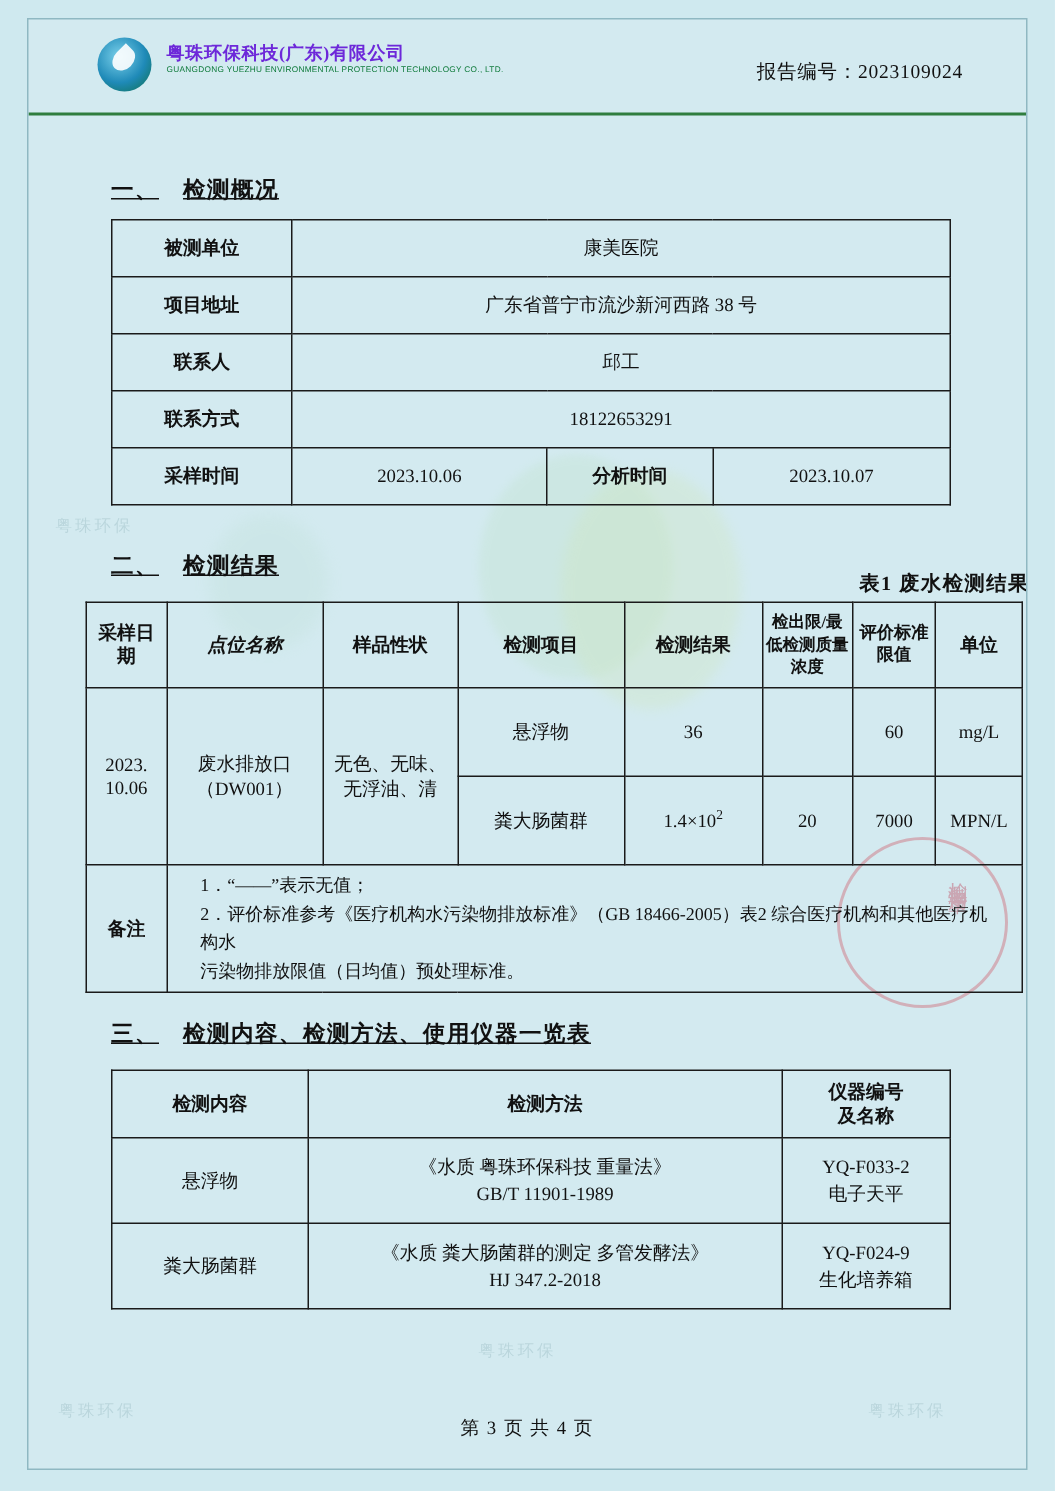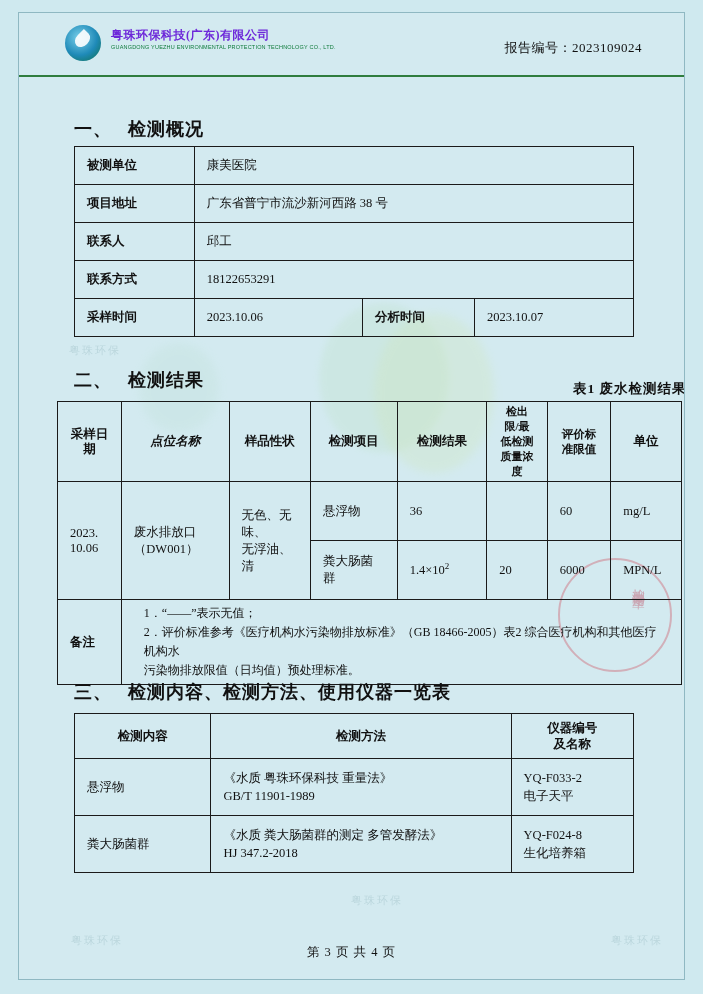--- a/index.html
+++ b/index.html
@@ -18,21 +18,21 @@
     background:#d3eaf0;
     border:1px solid #8fb8c2;
     box-sizing:border-box;
     overflow:hidden;
   }
   
   .wm{position:absolute;border-radius:50%;opacity:.30;pointer-events:none;}
   .wm1{left:300px;top:290px;width:130px;height:150px;background:#bfe2c8;filter:blur(3px);}
   .wm2{left:355px;top:300px;width:120px;height:160px;background:#cfe6b9;filter:blur(4px);}
   .wm3{left:120px;top:330px;width:80px;height:90px;background:#bfe0d6;filter:blur(5px);}
-  .wm-text{position:absolute;color:#9dbfc6;opacity:.45;font-size:11px;letter-spacing:2px;pointer-events:none;margin-left:32px;}
+  .wm-text{position:absolute;color:#9dbfc6;opacity:.45;font-size:11px;letter-spacing:2px;pointer-events:none;}
   .stamp{
     position:absolute;right:12px;top:545px;width:110px;height:110px;
     border:2px solid #d06a78;border-radius:50%;opacity:.45;
     color:#c0556a;
     pointer-events:none;
   }
   .stamp span{
     position:absolute;left:26px;top:18px;width:60px;
     font-size:13px;line-height:16px;letter-spacing:2px;
     writing-mode:vertical-rl;
@@ -64,29 +64,29 @@
     position:absolute;left:92px;top:31px;
     font-size:5.5px;color:#0e7a3a;letter-spacing:.2px;
     font-family:"Liberation Sans", sans-serif;
   }
   .report-no{
     position:absolute;right:42px;top:26px;
     font-size:13px;letter-spacing:.5px;
   }
 
   .sec-title{
-    position:absolute;font-size:18px;font-weight:bold;letter-spacing:1px;
+    position:absolute;font-size:15px;font-weight:bold;letter-spacing:1px;text-decoration:underline;
   }
   .sec-title .num{margin-right:16px;}
 
   table{border-collapse:collapse;position:absolute;font-size:12.5px;}
   table td,table th{
     border:1px solid #1a1a1a;
-    vertical-align:middle;
-    padding:2px 12px;
+    text-align:center;vertical-align:middle;
+    padding:2px 2px;
     font-weight:normal;
     background:transparent;
   }
   .b{font-weight:bold;}
 
   
   #overview-table{left:55px;top:133px;width:560px;}
   #overview-table td{height:33px;}
 
   .tbl-caption{
@@ -210,21 +210,21 @@
       <td>悬浮物</td>
       <td>36</td>
       <td></td>
       <td>60</td>
       <td>mg/L</td>
     </tr>
     <tr>
       <td>粪大肠菌群</td>
       <td><span>1.4×10</span><span class="sup">2</span></td>
       <td>20</td>
-      <td>6000</td>
+      <td>7000</td>
       <td>MPN/L</td>
     </tr>
     <tr>
       <td class="b">备注</td>
       <td colspan="7" class="note">
         <div>1．“——”表示无值；</div>
         <div>2．评价标准参考《医疗机构水污染物排放标准》（GB 18466-2005）表2 综合医疗机构和其他医疗机构水</div>
         <div>污染物排放限值（日均值）预处理标准。</div>
       </td>
     </tr>
@@ -256,21 +256,21 @@
         <div>电子天平</div>
       </td>
     </tr>
     <tr>
       <td>粪大肠菌群</td>
       <td>
         <div>《水质  粪大肠菌群的测定  多管发酵法》</div>
         <div>HJ  347.2-2018</div>
       </td>
       <td>
-        <div>YQ-F024-8</div>
+        <div>YQ-F024-9</div>
         <div>生化培养箱</div>
       </td>
     </tr>
   </tbody>
     </table>
 
   <div class="footer">第 3 页 共 4 页</div>
 
 </div>
 

